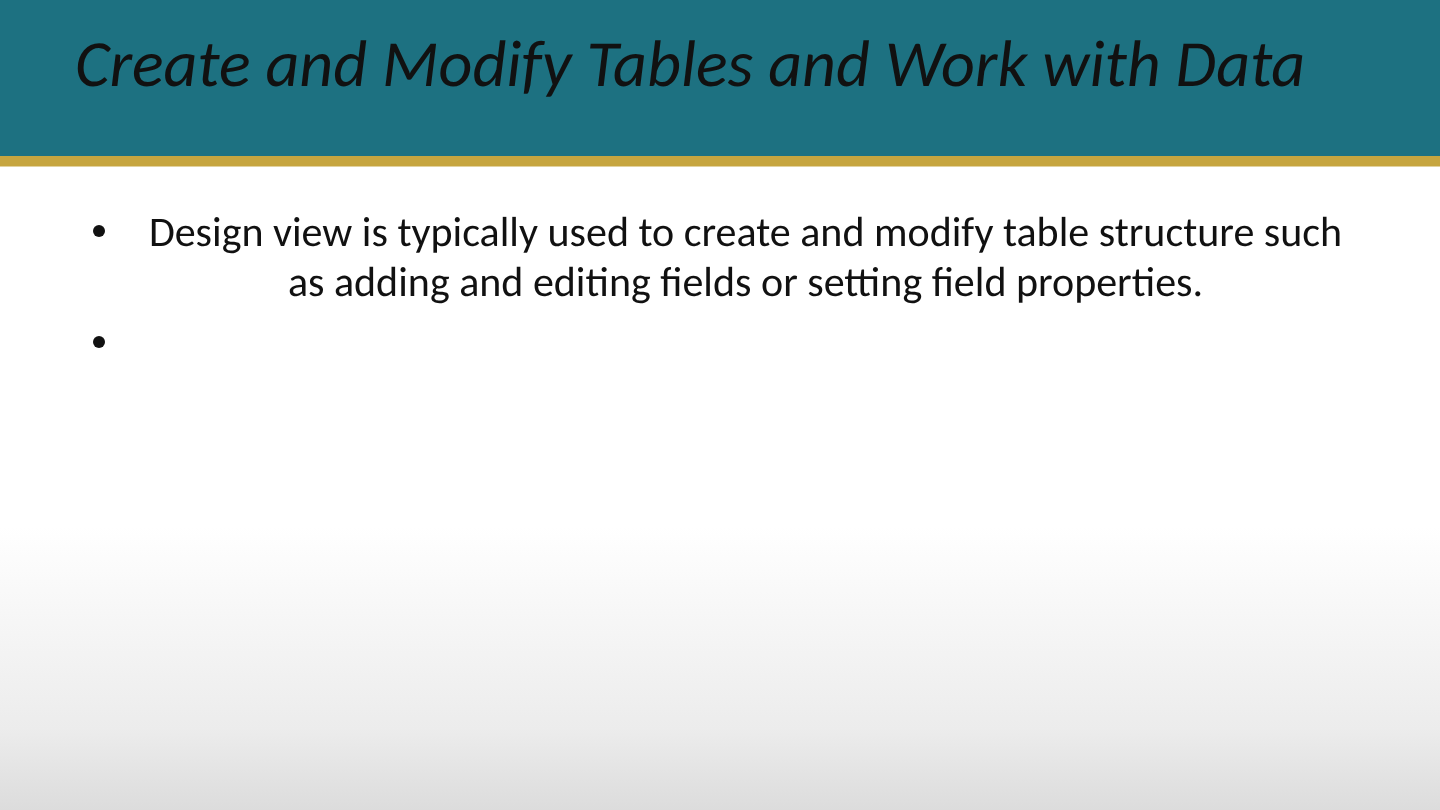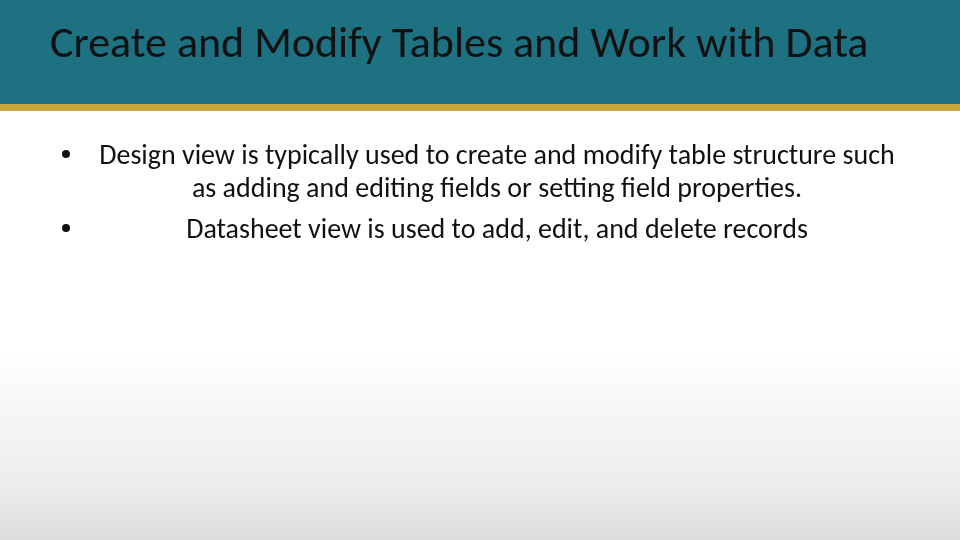--- a/index.html
+++ b/index.html
@@ -35,20 +35,21 @@
   }
   .title {
     position: absolute;
     top: 18px;
     left: 50px;
     right: 40px;
     font-size: 44px;
     line-height: 1.1;
     color: #111111;
     font-weight: 400;
+    font-style: italic;
   }
   .body {
     position: absolute;
     top: 138px;
     left: 60px;
     right: 50px;
   }
   .bullet-item {
     position: relative;
     padding-left: 24px;
@@ -75,16 +76,15 @@
   <div class="header-bar"></div>
   <div class="accent-line"></div>
   <div class="title">Create and Modify Tables and Work with Data</div>
   <div class="body">
     <div class="bullet-item">
       <span class="bullet-dot"></span>
       <span>Design view is typically used to create and modify table structure such as adding and editing fields or setting field properties.</span>
     </div>
     <div class="bullet-item">
       <span class="bullet-dot"></span>
-      <span>Datasheet view is used to add, edit, and delete records</span>
     </div>
   </div>
 </div>
 
 </body></html>

